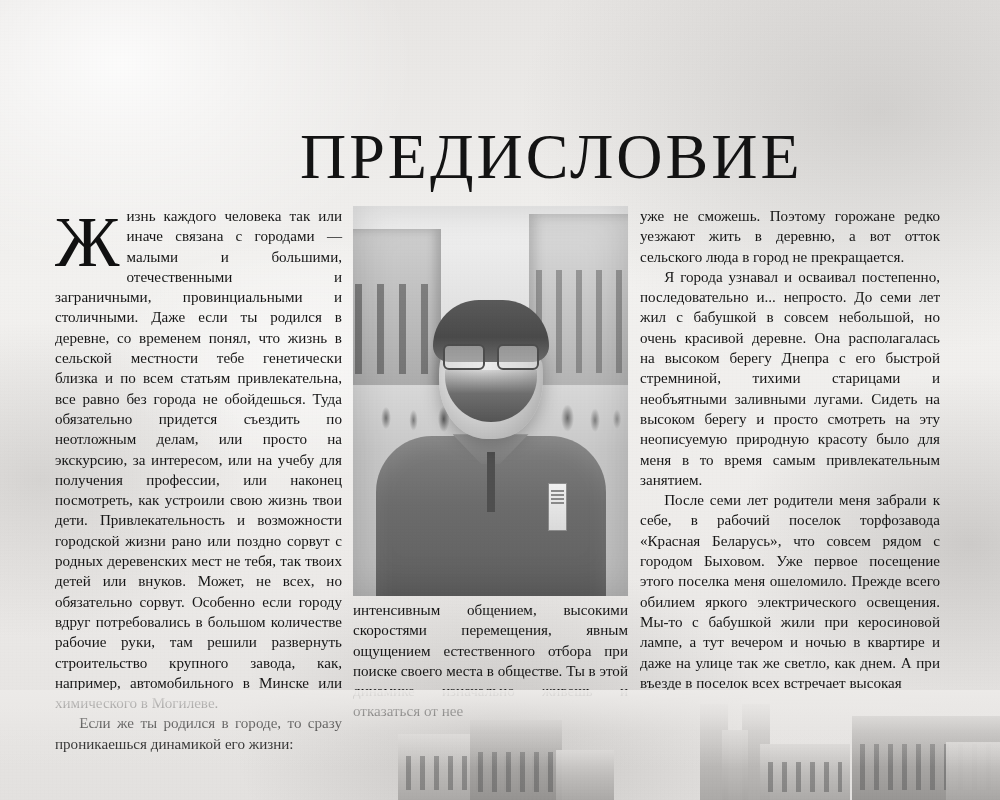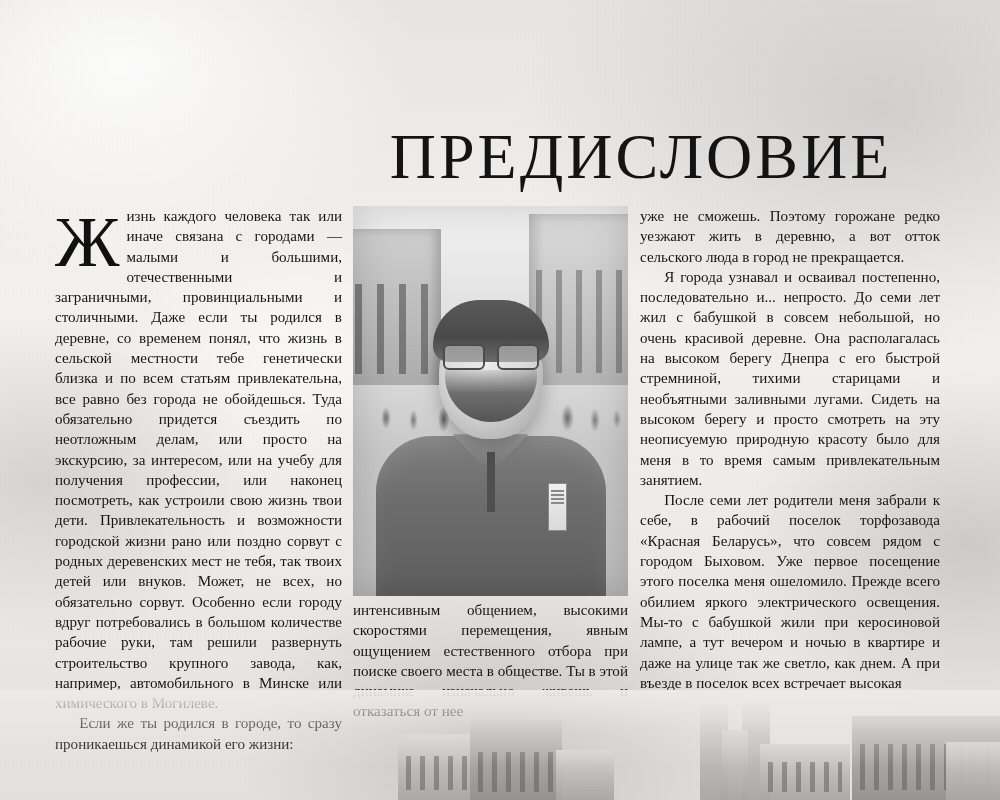--- a/index.html
+++ b/index.html
@@ -41,21 +41,21 @@
       repeating-linear-gradient(0deg, rgba(0,0,0,0.018) 0px, rgba(0,0,0,0.018) 1px, rgba(255,255,255,0) 1px, rgba(255,255,255,0) 3px),
       repeating-linear-gradient(90deg, rgba(0,0,0,0.015) 0px, rgba(0,0,0,0.015) 1px, rgba(255,255,255,0) 1px, rgba(255,255,255,0) 4px);
   }
 
   
   #title {
     position: absolute;
     top: 82px;
     right: 18px;
     left: 300px;
-    text-align: center;
+    text-align: left;
     font-family: "Liberation Serif", serif;
     font-size: 64px;
     letter-spacing: 3px;
     font-weight: 400;
     color: #141414;
     line-height: 1;
     white-space: nowrap;
   }
 
   

